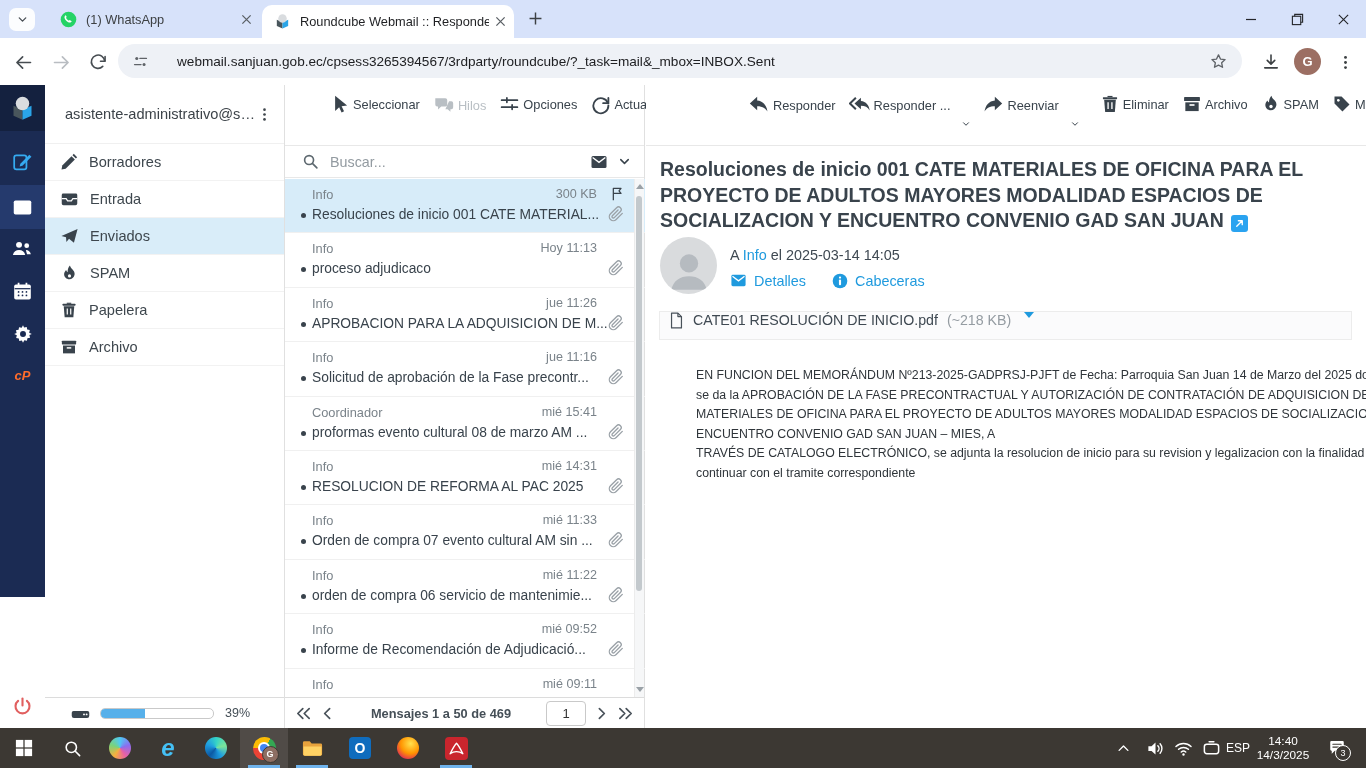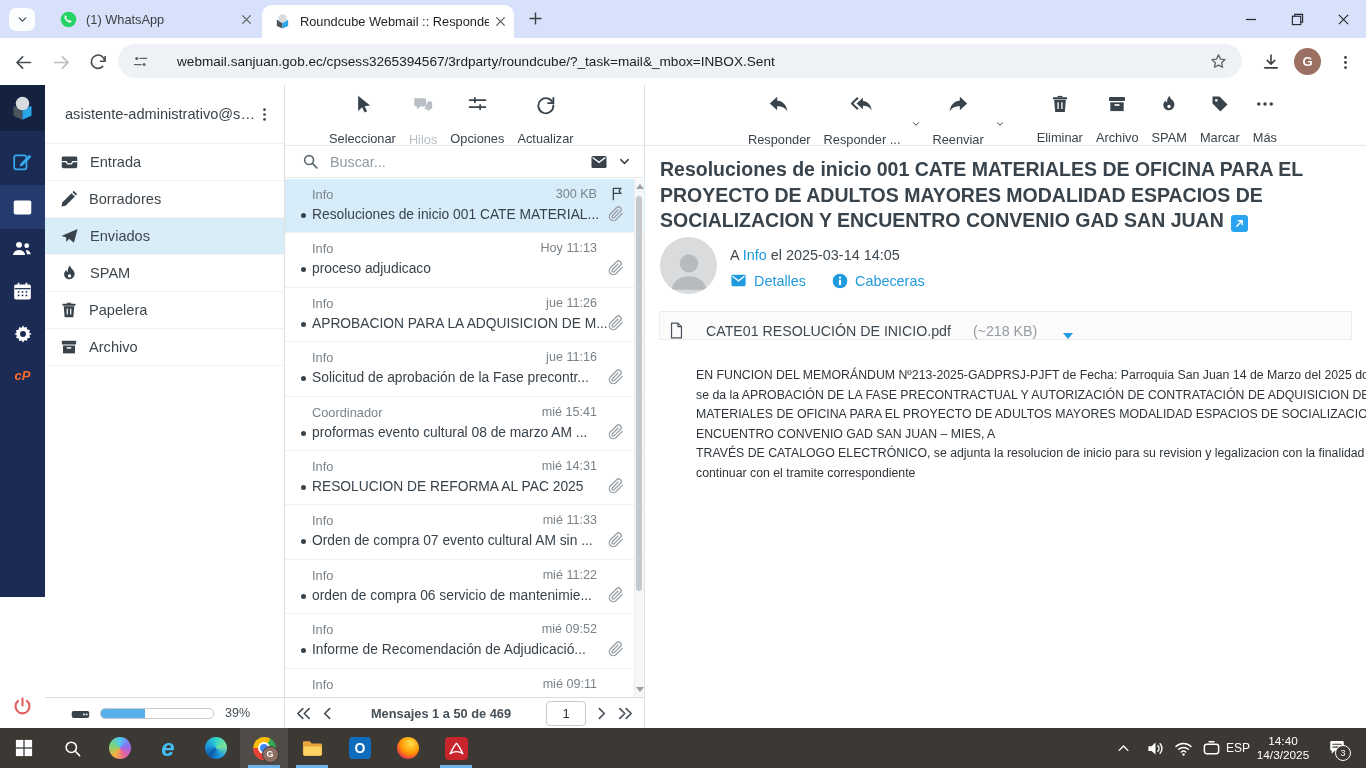--- a/index.html
+++ b/index.html
@@ -48,21 +48,21 @@
   .frow.sel{background:#d9edf9;}
   .ffooter{position:absolute;bottom:0;left:0;width:239px;height:31px;border-top:1px solid #dcdcdc;
            display:flex;align-items:center;padding-left:25px;box-sizing:border-box;}
   .qtrack{width:112px;height:9px;border:1px solid #c9c9c9;border-radius:5px;margin-left:9px;overflow:hidden;background:#fff;}
   .qfill{height:100%;background:#57b0ea;}
   .qpct{font-size:12.5px;color:#454f57;margin-left:11px;}
 
   #listpane{position:absolute;left:285px;top:0;width:360px;height:643px;background:#fff;border-right:1px solid #e0e0e0;box-sizing:border-box;}
   .ltoolbar{height:61px;border-bottom:1px solid #e8e8e8;display:flex;align-items:flex-start;
             padding:9px 0 0 42px;gap:9px;box-sizing:border-box;}
-  .tbtn{display:flex;flex-direction:column;align-items:center;gap:16px;color:#39434c;background:none;border:none;
+  .tbtn{display:flex;flex-direction:row;align-items:center;gap:3px;color:#39434c;background:none;border:none;
         font-family:inherit;font-size:12.8px;padding:0 2px;position:relative;}
   .tbtn .lbl{white-space:nowrap;}
   .tbtn.off{color:#b9bfc4;}
   .caret{margin-top:25px;color:#39434c;}
   .lsearch{height:32px;border-bottom:1px solid #e8e8e8;display:flex;align-items:center;
            padding:0 12px 0 17px;gap:9px;box-sizing:border-box;}
   .sinput{border:none;outline:none;background:transparent;flex:1;font-family:inherit;font-size:14.3px;color:#333;}
   .sinput::placeholder{color:#939ba1;}
   .lrows{position:absolute;top:94px;left:0;width:360px;height:518px;overflow:hidden;}
   .mrow{position:relative;height:54.4px;box-sizing:border-box;border-bottom:1px solid #f0f0f0;}
@@ -89,21 +89,21 @@
   .subject{position:absolute;left:14px;top:72px;width:678px;font-size:19.5px;font-weight:bold;color:#39434c;line-height:25.5px;}
   .extlink{display:inline-flex;width:17px;height:17px;border-radius:3px;background:#2aa3f0;color:#fff;
            align-items:center;justify-content:center;vertical-align:-2px;margin-left:7px;}
   .avatarbig{position:absolute;left:14px;top:152px;width:57px;height:57px;border-radius:50%;background:#d9dbdd;
              overflow:hidden;color:#b6bbc0;display:flex;align-items:flex-end;justify-content:center;}
   .fromline1{position:absolute;left:84px;top:162px;font-size:14.4px;color:#3f4952;}
   .fromline2{position:absolute;left:84px;top:187px;display:flex;align-items:center;gap:7px;font-size:14.4px;}
   .bluelink{color:#1f9ade;text-decoration:none;}
   .hsep{width:12px;}
   .attachbar{position:absolute;left:13px;top:226px;width:693px;height:29px;background:#fbfbfc;border:1px solid #ececec;
-             display:flex;align-items:flex-end;padding:0 9px;gap:22px;box-sizing:border-box;}
+             display:flex;align-items:flex-start;padding:0 9px;gap:9px;box-sizing:border-box;}
   .attname{font-size:14.2px;color:#3f4952;}
   .attsize{font-size:14.2px;color:#959ca2;}
   .bluecaret{width:0;height:0;border-left:5px solid transparent;border-right:5px solid transparent;
              border-top:6px solid #1f9ade;margin-left:4px;}
   .mbody{position:absolute;left:14px;top:281px;width:700px;font-family:Liberation Sans, sans-serif;
          font-size:12.3px;line-height:19.6px;color:#2f353a;white-space:pre-line;margin-left:36px;}
 
   
   #taskbar{position:absolute;top:728px;left:0;width:1366px;height:40px;background:#3c3833;}
   .tslot{position:absolute;top:0;width:48px;height:40px;display:flex;align-items:center;justify-content:center;}
@@ -336,32 +336,32 @@
     <div id="folders">
       <div class="fheader">
         <span class="facct">asistente-administrativo@sa...</span>
         <svg width="15" height="15" viewBox="0 0 20 20">
             <circle cx="10" cy="3.5" r="1.8" fill="#3f464c"></circle>
             <circle cx="10" cy="10" r="1.8" fill="#3f464c"></circle>
             <circle cx="10" cy="16.5" r="1.8" fill="#3f464c"></circle>
           </svg>
       </div>
       <div class="frow">
+        <svg width="18" height="18" viewBox="0 0 24 24">
+            <path d="M3 16.5L15.3 4.2l4.5 4.5L7.5 21l-5.5 1z" fill="currentColor"></path>
+            <path d="M17.5 2l4.5 4.5" stroke="currentColor" stroke-width="2.4"></path>
+          </svg>
+        <span>Borradores</span>
+      </div>
+      <div class="frow">
         <svg width="19" height="19" viewBox="0 0 24 24">
             <path d="M4 4.5h16a1.8 1.8 0 0 1 1.8 1.8V17a2.2 2.2 0 0 1-2.2 2.2H4.4A2.2 2.2 0 0 1 2.2 17V6.3A1.8 1.8 0 0 1 4 4.5z" fill="currentColor"></path>
             <path d="M2.2 11h5.6l1.8 2.6h4.8l1.8-2.6h5.6" fill="none" stroke="#fff" stroke-width="1.6"></path>
           </svg>
         <span>Entrada</span>
-      </div>
-      <div class="frow">
-        <svg width="18" height="18" viewBox="0 0 24 24">
-            <path d="M3 16.5L15.3 4.2l4.5 4.5L7.5 21l-5.5 1z" fill="currentColor"></path>
-            <path d="M17.5 2l4.5 4.5" stroke="currentColor" stroke-width="2.4"></path>
-          </svg>
-        <span>Borradores</span>
       </div>
       <div class="frow sel">
         <svg width="19" height="19" viewBox="0 0 24 24">
             <path d="M1.8 11.3L22.2 2.4 17.6 20l-6.2-5.3-3.3 4.2-.5-5.9z" fill="currentColor"></path>
           </svg>
         <span>Enviados</span>
       </div>
       <div class="frow">
         <svg width="19" height="19">
             <use href="#s-flame"></use>

